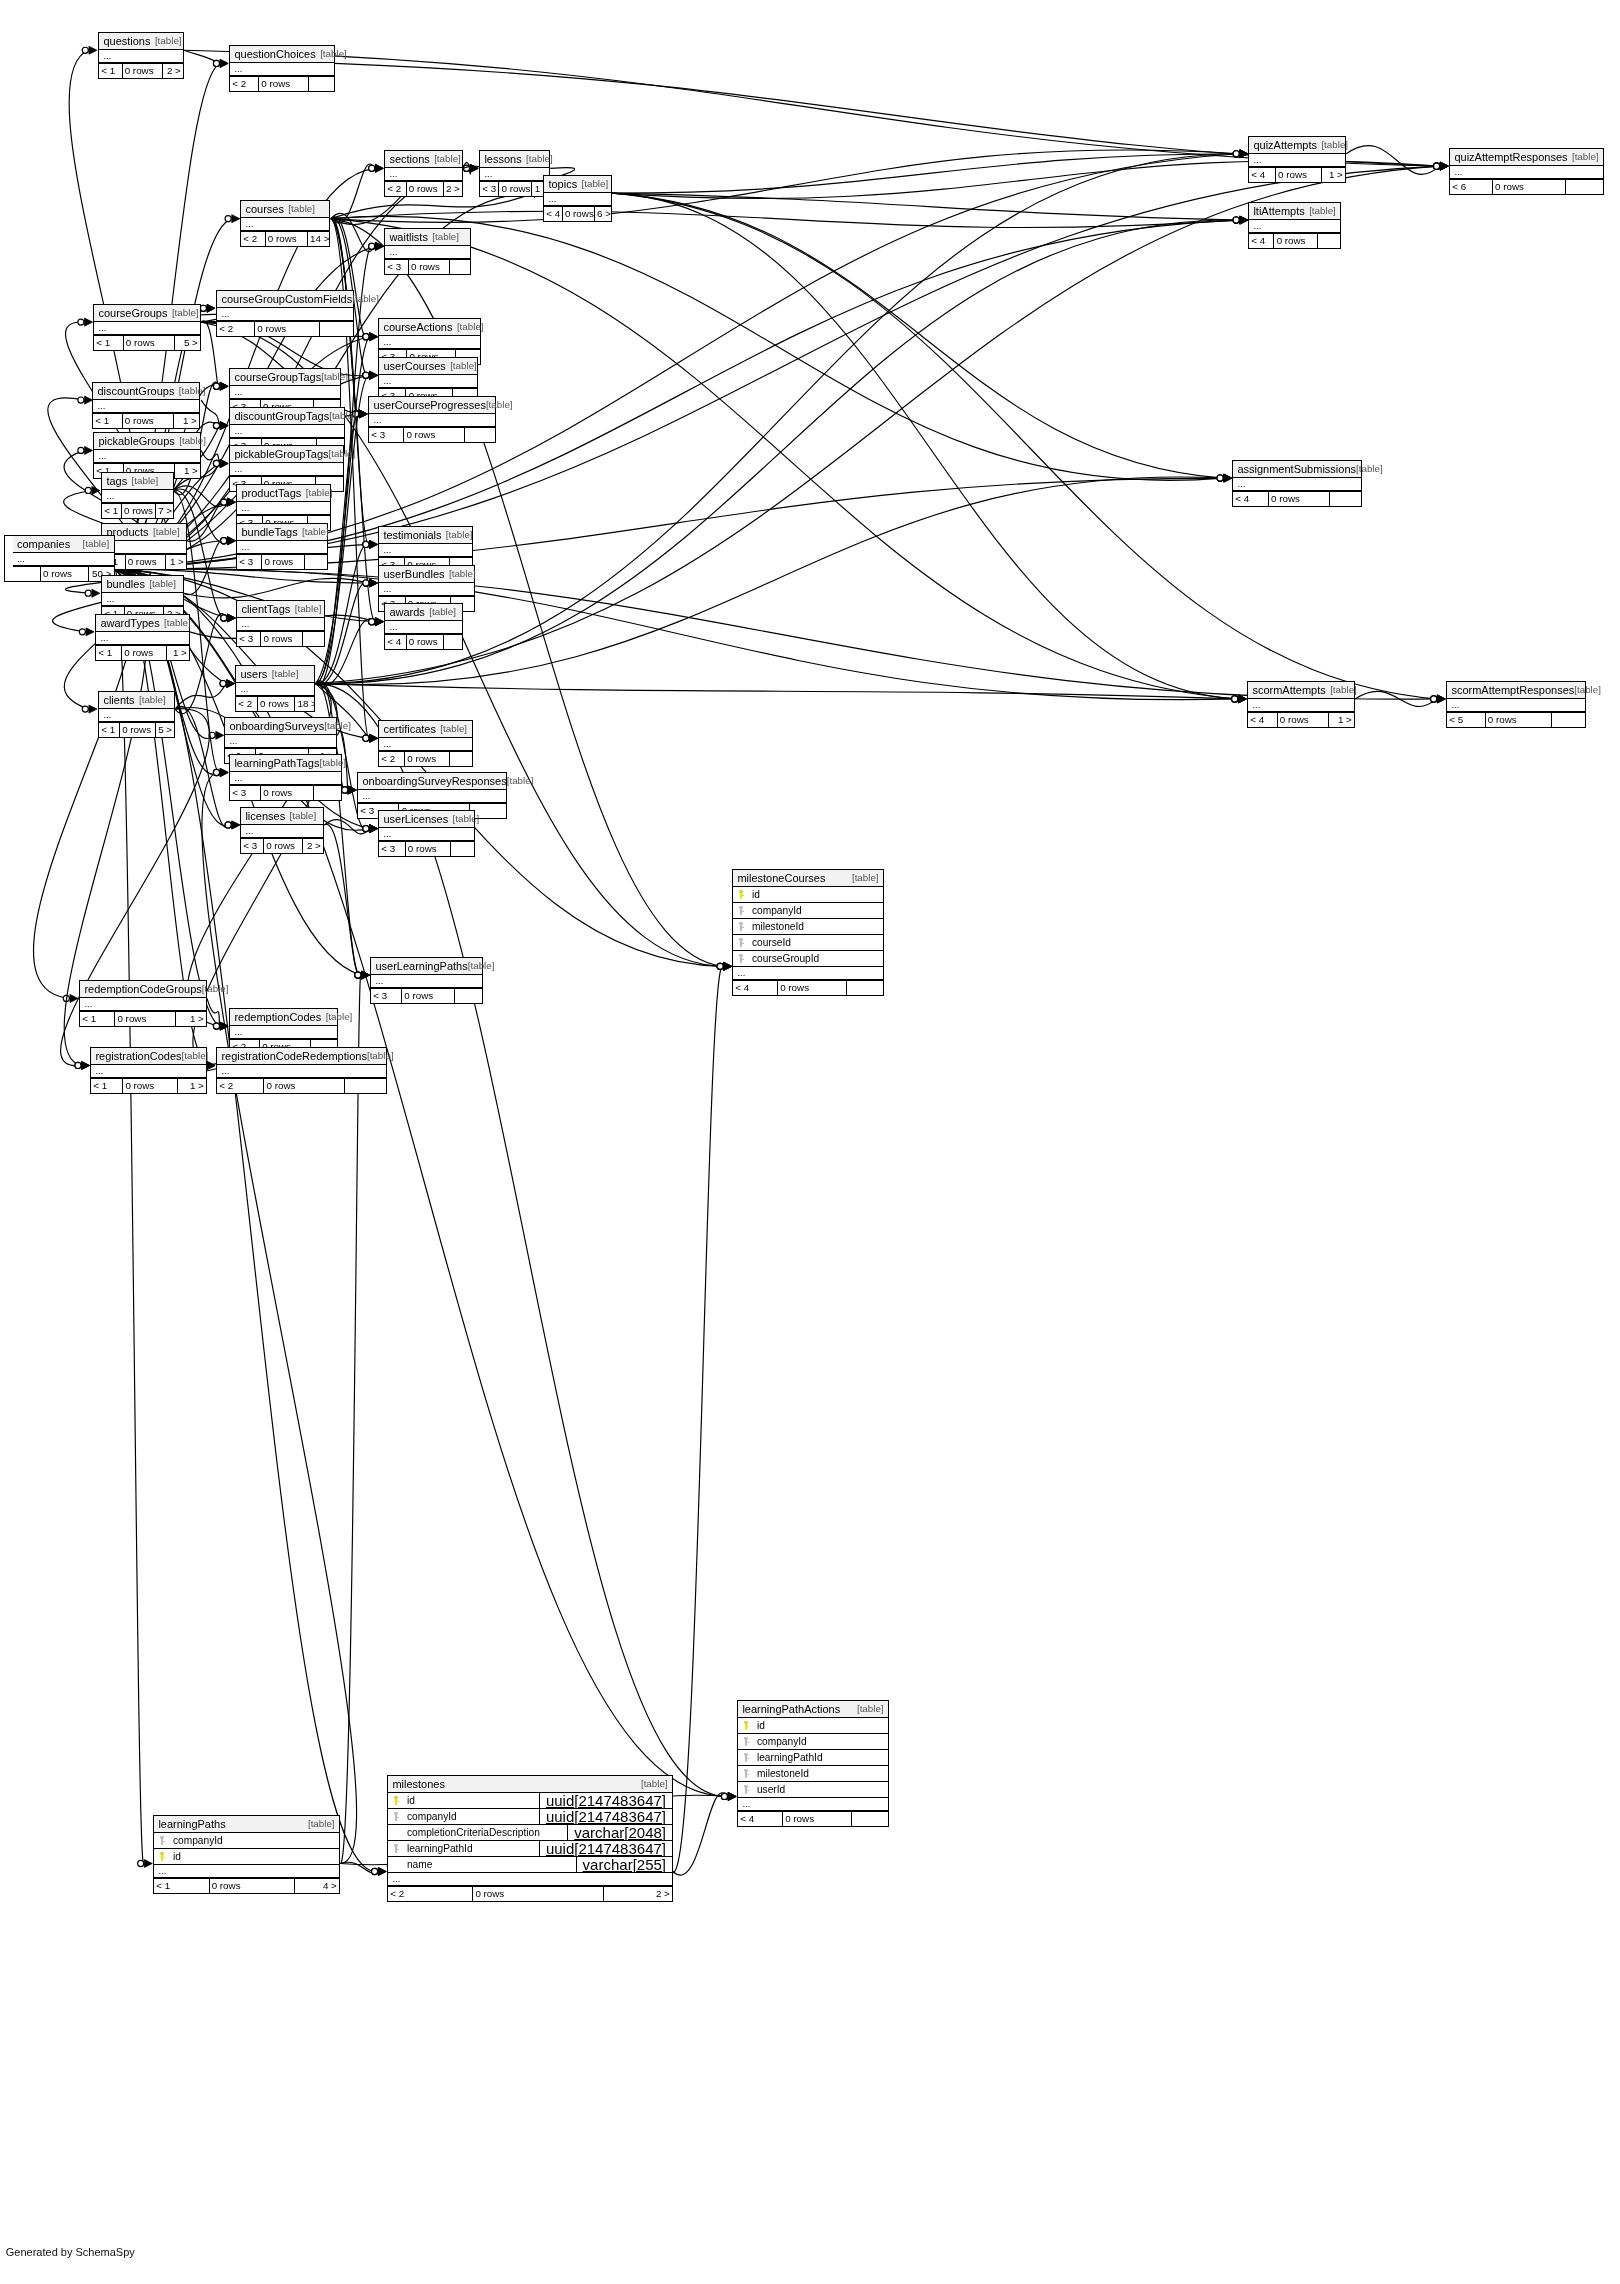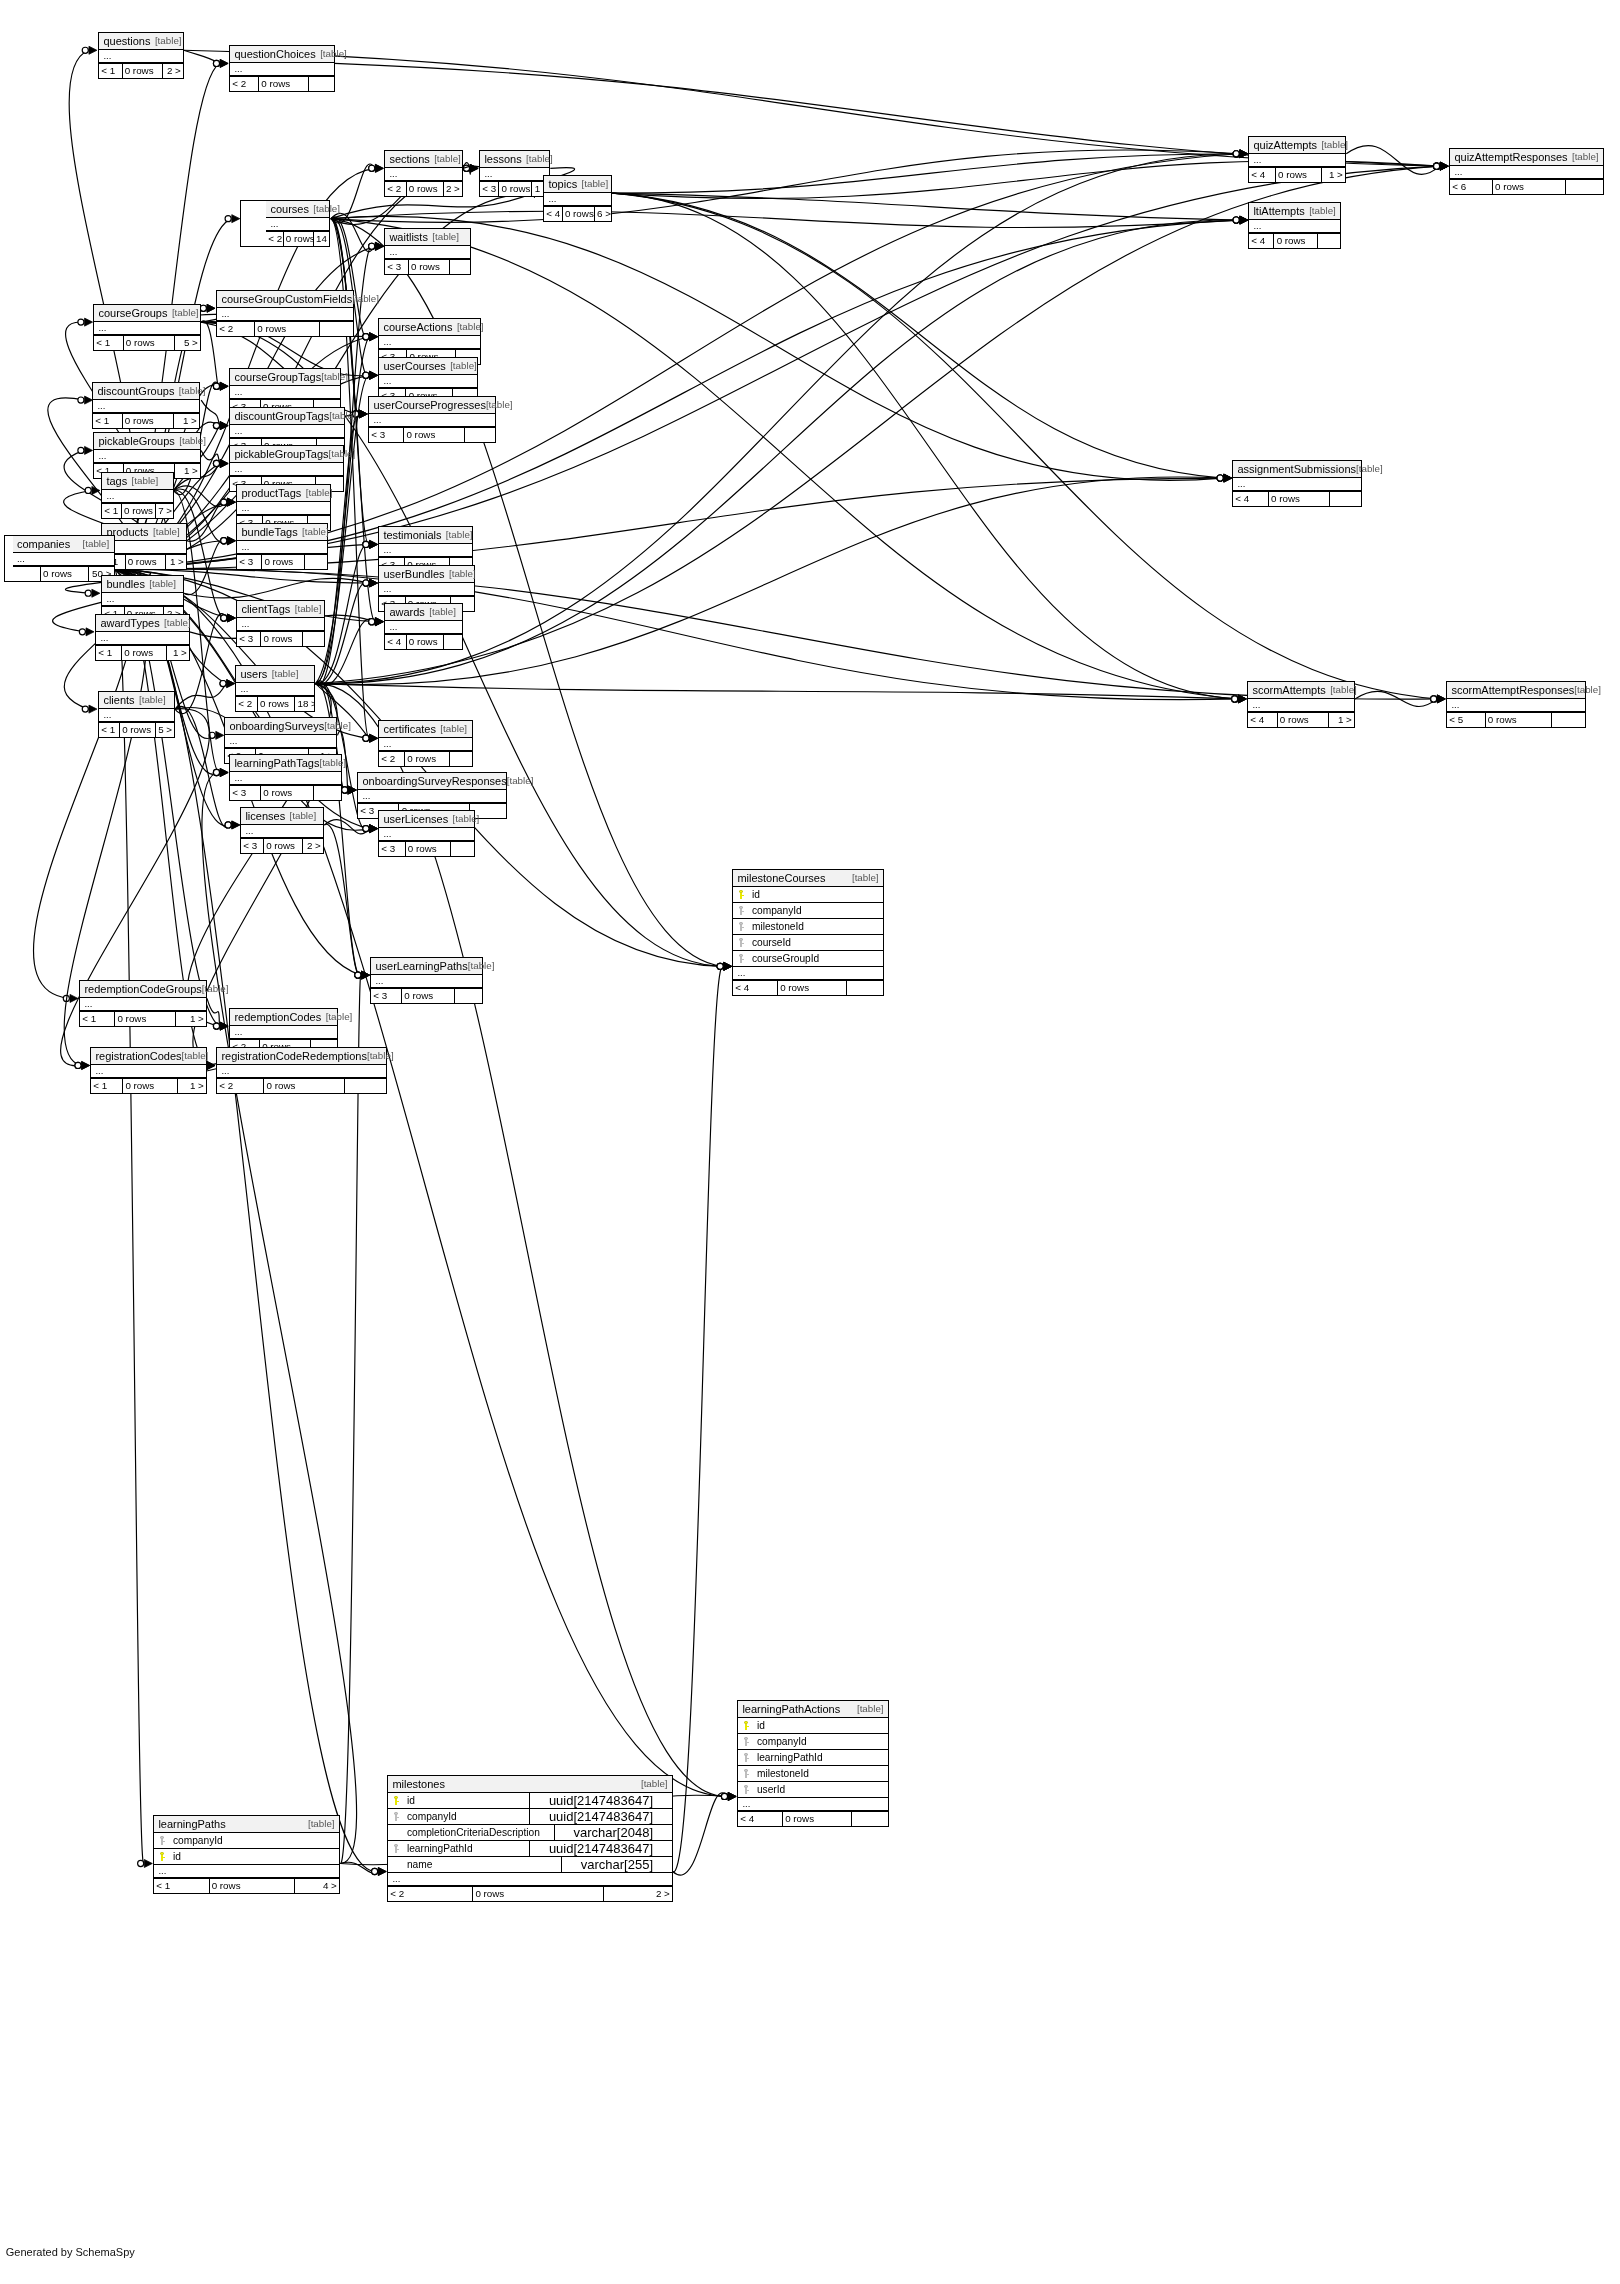--- a/index.html
+++ b/index.html
@@ -18,22 +18,22 @@
   .nhead .tname{font-weight:normal;color:#000;}
   .nhead .ttype{color:#555;font-weight:normal;margin-left:4.4px;font-size:9.8px;}
   .nhead.spread{justify-content:space-between;}
   .nhead.spread .ttype{margin-left:0;}
   .ellip{padding:0.7px 4.4px;font-size:9.5px;line-height:10.2px;height:13px;
          color:#000;box-sizing:border-box;border-bottom:1.2px solid #000;}
   .col{display:flex;align-items:center;border-bottom:1.2px solid #000;
        height:16px;box-sizing:border-box;font-size:10.2px;line-height:11.7px;}
   .col .kcell{width:16px;display:flex;align-items:center;justify-content:center;flex:0 0 16px;}
   .col .cname{flex:1 1 auto;padding-left:2.9px;white-space:nowrap;overflow:hidden;}
-  .col .ctype{flex:0 0 auto;padding:0 19px;border-left:1.2px solid #000;
-              height:100%;display:flex;align-items:center;font-size:13px;white-space:nowrap;}
+  .col .ctype{flex:0 0 auto;padding:0 6px;border-left:1.2px solid #000;
+              height:100%;display:flex;align-items:center;font-size:15px;white-space:nowrap;text-decoration:underline;}
   .key{display:inline-block;width:6.6px;height:9.5px;position:relative;}
   .key i{position:absolute;left:1.5px;top:0;width:3.6px;height:3.6px;border-radius:50%;
          border:1.2px solid #c9c916;background:#f2f200;box-sizing:border-box;}
   .key b{position:absolute;left:2.5px;top:2.9px;width:1.6px;height:6.6px;background:#e8e800;}
   .key s{position:absolute;left:4.1px;top:5.1px;width:2.2px;height:1.5px;background:#e8e800;}
   .key.pk i{border-color:#bdbd00;background:#f5f500;}
   .key.fk i{border-color:#a8a8a8;background:#c8c8c8;}
   .key.fk b{background:#bdbdbd;}
   .key.fk s{background:#bdbdbd;}
 
@@ -548,21 +548,21 @@
           <span class="tname">ltiAttempts</span>
           <span class="ttype">[table]</span>
         </div>
         <div class="ellip">...</div>
         <div class="stats">
           <div class="s-in">&lt; 4</div>
           <div class="s-rows">0 rows</div>
           <div class="s-out"></div>
         </div>
       </div>
-      <div class="node" style="left:240px;top:200px;width:90px;padding-left:25px;">
+      <div class="node" style="left:240px;top:200px;width:90px;">
         <div class="nhead">
           <span class="tname">courses</span>
           <span class="ttype">[table]</span>
         </div>
         <div class="ellip">...</div>
         <div class="stats">
           <div class="s-in">&lt; 2</div>
           <div class="s-rows">0 rows</div>
           <div class="s-out">14 &gt;</div>
         </div>

